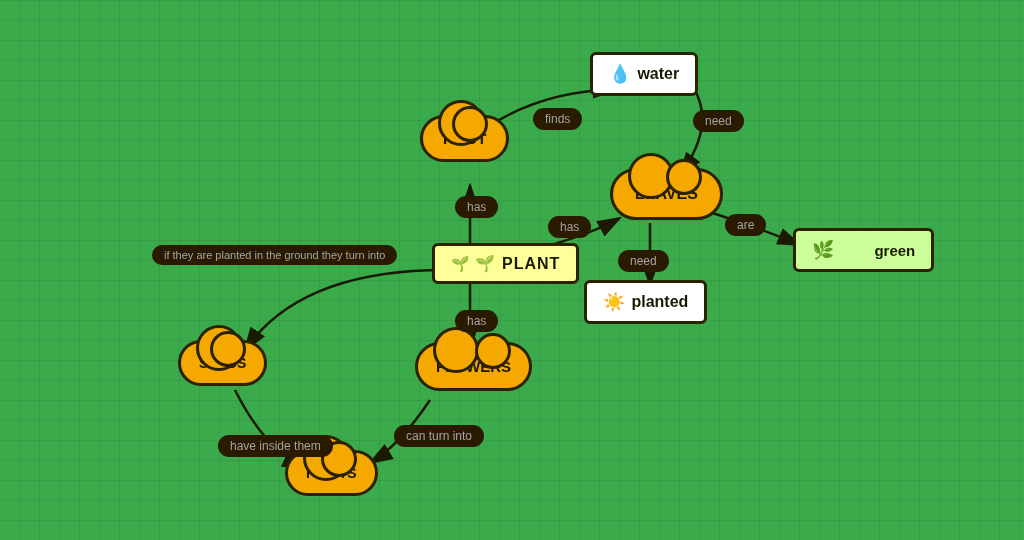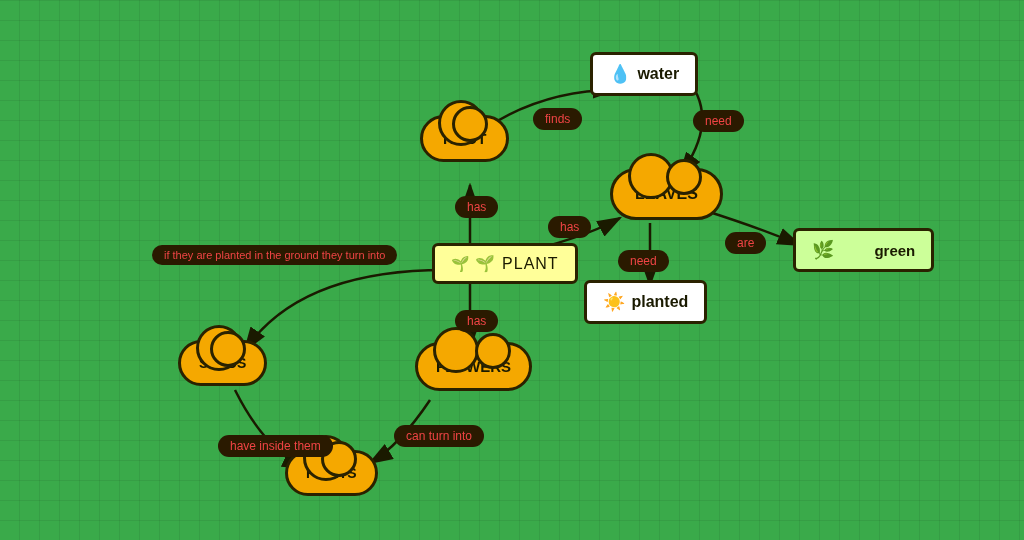--- a/index.html
+++ b/index.html
@@ -84,21 +84,21 @@
       background: #ccff99;
     }
 
     
     .label-node {
       position: absolute;
       background: #2a1a00;
       border-radius: 12px;
       padding: 4px 12px;
       font-size: 12px;
-      color: #ef4444;
+      color: #a3a3a3;
       white-space: nowrap;
     }
 
     
     .arrows-svg {
       position: absolute;
       top: 0;
       left: 0;
       width: 1024px;
       height: 540px;
@@ -138,21 +138,21 @@
 
   <path class="arrow-path" d="M 445 270 Q 300 270 245 350"></path>
 
   <path class="arrow-path" d="M 235 390 Q 265 450 305 468"></path>
 
   <path class="arrow-path" d="M 430 400 Q 400 445 370 463"></path>
 </svg>
 
 <div class="box-node" style="left: 432px; top: 243px; background: #ffff99; z-index:10;">
   <span>🌱</span>
-  <span style="font-size:16px; font-weight:400; letter-spacing:1px;">🌱 PLANT</span>
+  <span style="font-size:16px; font-weight:700; letter-spacing:1px;">🌱 PLANT</span>
 </div>
 
 <div style="position:absolute; left: 420px; top: 115px;">
   <div class="cloud-shape">
     <span>ROOT</span>
   </div>
 </div>
 
 <div style="position:absolute; left: 610px; top: 168px;">
   <div class="cloud-shape" style="padding: 14px 22px; font-size:16px;">
@@ -210,21 +210,21 @@
 </div>
 
 <div class="label-node" style="left: 693px; top: 110px;">
   <span>need</span>
 </div>
 
 <div class="label-node" style="left: 618px; top: 250px;">
   <span>need</span>
 </div>
 
-<div class="label-node" style="left: 725px; top: 232px;">
+<div class="label-node" style="left: 725px; top: 214px;">
   <span>are</span>
 </div>
 
 <div class="label-node" style="left: 152px; top: 245px; font-size: 11px;">
   <span>if they are planted in the ground they turn into</span>
 </div>
 
 <div class="label-node" style="left: 218px; top: 435px;">
   <span>have inside them</span>
 </div>

